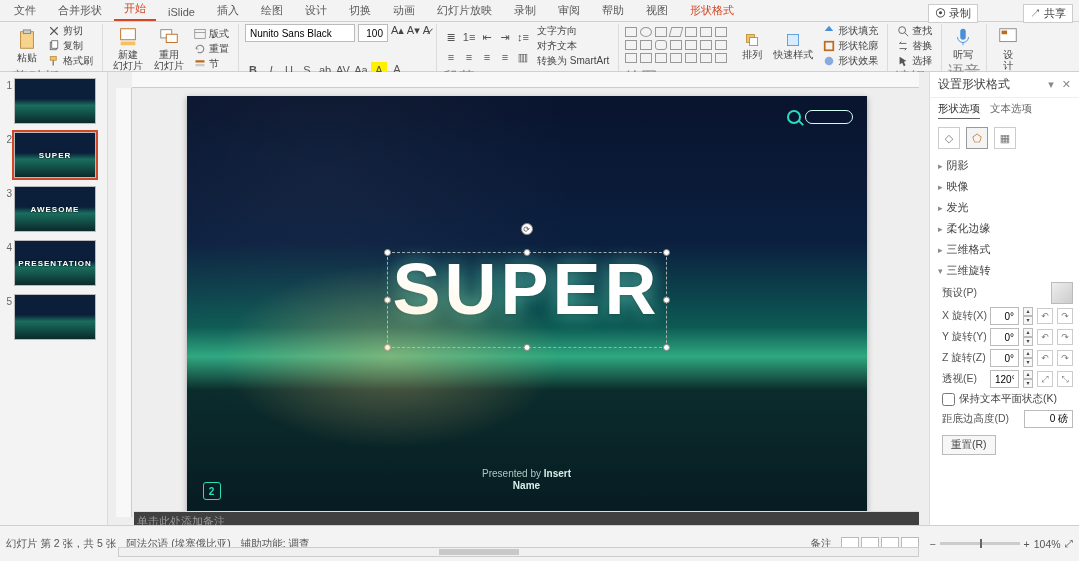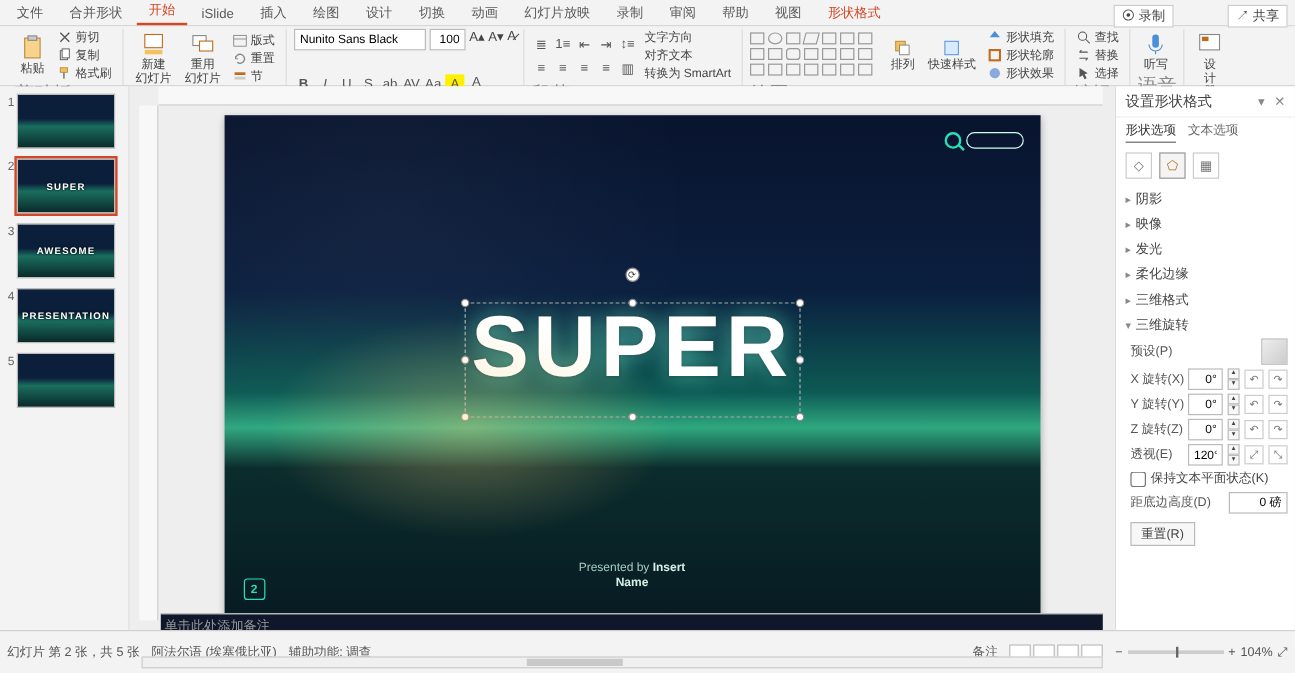--- a/index.html
+++ b/index.html
@@ -44,21 +44,21 @@
 .selbox { position:absolute; border:1px dashed #aaa; }
 .handle { position:absolute; width:7px; height:7px; background:#fff; border:1px solid #888; border-radius:50%; }
 .rotate-h { position:absolute; width:12px; height:12px; border:1px solid #888; border-radius:50%; background:#fff; left:50%; transform:translateX(-50%); top:-30px; display:flex;align-items:center;justify-content:center;font-size:8px;}
 .presented { position:absolute; bottom:24px; left:50%; transform:translateX(-50%); color:#a7c9c0; font-size:10px; text-align:center; line-height:12px;}
 .presented b{color:#d8efe8;font-weight:700;}
 .slidenum-badge { position:absolute; left:16px; bottom:16px; width:18px; height:18px; border:1.5px solid #27e0b8; color:#27e0b8; border-radius:3px; display:flex; align-items:center; justify-content:center; font-size:10px; font-weight:700;}
 .search-pill { position:absolute; top:14px; right:14px; display:flex; align-items:center; gap:4px;}
 .search-pill .mag { width:14px;height:14px;border:2px solid #27e0b8;border-radius:50%;position:relative;}
 .search-pill .mag::after{content:"";position:absolute;width:6px;height:2px;background:#27e0b8;right:-5px;bottom:-2px;transform:rotate(45deg);}
 .search-pill .pill { width:48px;height:14px;border:1.5px solid #cfe;border-radius:8px;}
-.notes { position:absolute; left:26px; right:10px; bottom:6px; height:24px; background:#0f172a; border-top:1px solid #ddd; color:#999; padding:2px 3px; font-size:11px;}
+.notes { position:absolute; left:26px; right:10px; bottom:6px; height:24px; background:#404040; border-top:1px solid #ddd; color:#999; padding:2px 3px; font-size:11px;}
 .hscrollbar{position:absolute;left:118px;right:160px;bottom:2px;height:12px;}
 .hscrollbar .track{height:10px;border:1px solid #ccc;background:#f0f0f0;position:relative;}
 .hscrollbar .thm{position:absolute;left:40%;width:80px;top:1px;bottom:1px;background:#c9c9c9;}
 .pane { width:150px; background:#fff; border-left:1px solid #dcdcdc; display:flex; flex-direction:column; }
 .pane-head { display:flex; justify-content:space-between; align-items:center; padding:4px 8px; border-bottom:1px solid #eee;}
 .pane-head .title { font-size:12px; color:#444;}
 .pane-head .x { display:flex; gap:8px; color:#888; cursor:pointer;}
 .pane-tabs { display:flex; gap:10px; padding:4px 8px; font-size:10.5px; color:#666; }
 .pane-tabs .pt { cursor:pointer; padding-bottom:2px;}
 .pane-tabs .pt.active { color:#333; border-bottom:1px solid #666;}

